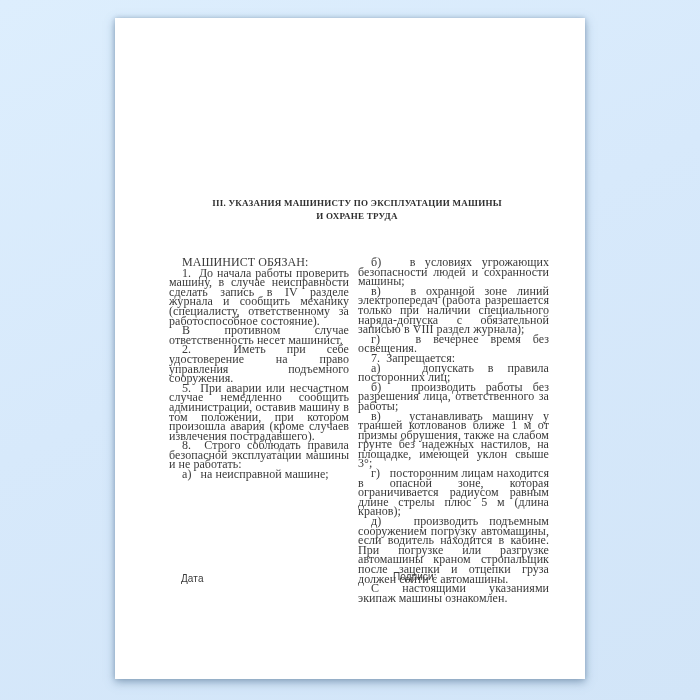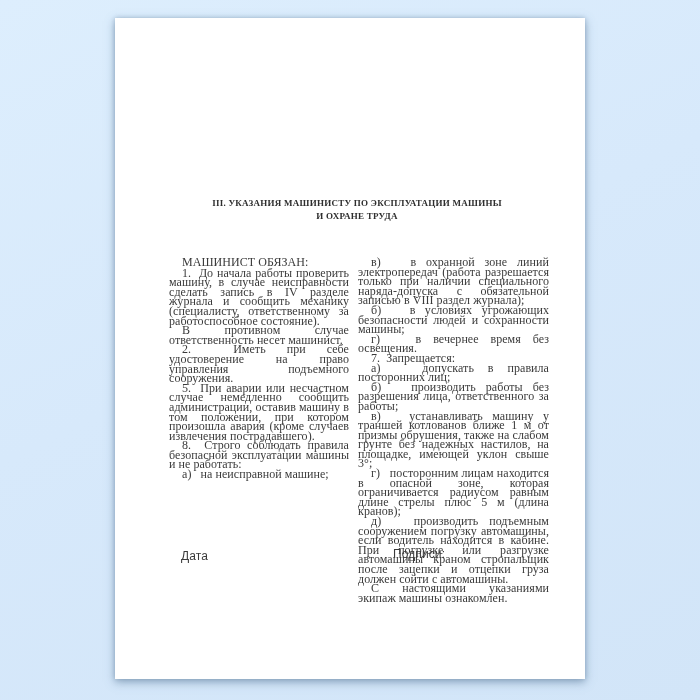--- a/index.html
+++ b/index.html
@@ -55,23 +55,24 @@
     letter-spacing: 0.05px;
     color: #3a3a3a;
     text-align: justify;
     text-indent: 13px;
     white-space: pre-wrap;
   }
   .col h3 { margin-bottom: 1px; }
   .footer-label {
     position: absolute;
     font-family: "Liberation Sans", sans-serif;
-    font-size: 12px;
+    font-size: 10px;
     color: #3a3a3a;
     letter-spacing: 0.1px;
+    margin-top: 24px;
   }
   .date-label { left: 66px; top: 531px; }
   .signatures-label { left: 278px; top: 529px; }
 </style>
 </head>
 <body>
 
 <div class="canvas">
   <div class="paper">
 
@@ -84,22 +85,22 @@
       <div class="col col-left">
         <h3>МАШИНИСТ ОБЯЗАН:</h3>
         <p>1.  До начала работы проверить машину, в случае неисправности сделать запись в IV разделе журнала и сообщить механику (специалисту, ответственному за работоспособное состояние).</p>
         <p>В противном случае ответственность несет машинист.</p>
         <p>2.  Иметь при себе удостоверение на право управления подъемного сооружения.</p>
         <p>5.  При аварии или несчастном случае немедленно сообщить администрации, оставив машину в том положении, при котором произошла авария (кроме случаев извлечения пострадавшего).</p>
         <p>8.  Строго соблюдать правила безопасной эксплуатации машины и не работать:</p>
         <p>а)   на неисправной машине;</p>
       </div>
       <div class="col col-right">
+        <p>б)   в условиях угрожающих безопасности людей и сохранности машины;</p>
         <p>в)   в охранной зоне линий электропередач (работа разрешается только при наличии специального наряда-допуска с обязательной записью в VIII раздел журнала);</p>
-        <p>б)   в условиях угрожающих безопасности людей и сохранности машины;</p>
         <p>г)   в вечернее время без освещения.</p>
         <p>7.  Запрещается:</p>
         <p>а)   допускать в правила посторонних лиц;</p>
         <p>б)   производить работы без разрешения лица, ответственного за работы;</p>
         <p>в)   устанавливать машину у траншей котлованов ближе 1 м от призмы обрушения, также на слабом грунте без надежных настилов, на площадке, имеющей уклон свыше 3°;</p>
         <p>г)   посторонним лицам находится в опасной зоне, которая ограничивается радиусом равным длине стрелы плюс 5 м (длина кранов);</p>
         <p>д)   производить подъемным сооружением погрузку автомашины, если водитель находится в кабине. При погрузке или разгрузке автомашины краном стропальщик после зацепки и отцепки груза должен сойти с автомашины.</p>
         <p>С настоящими указаниями экипаж машины ознакомлен.</p>
       </div>
     </div>

